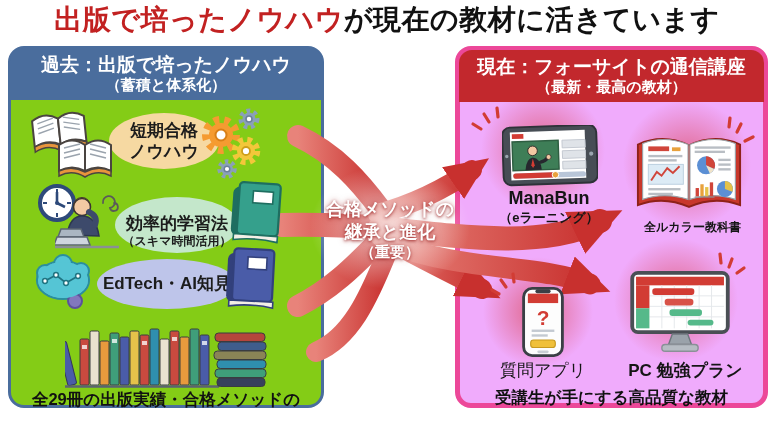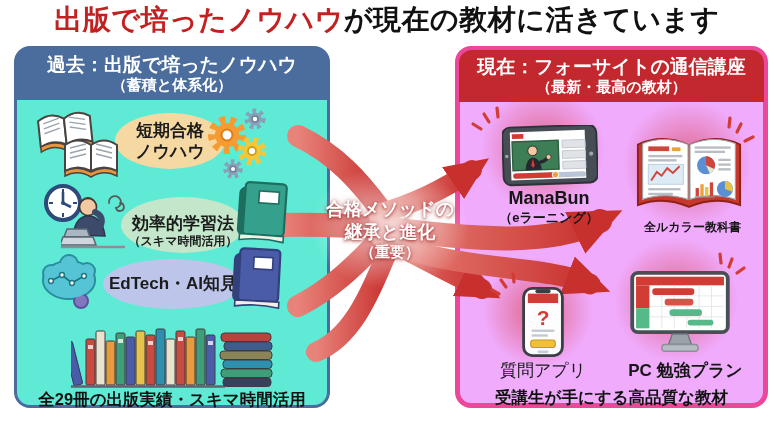--- a/index.html
+++ b/index.html
@@ -8,21 +8,21 @@
   .stage{position:absolute;inset:0;width:690px;height:422px;}
 
   
   .title{position:absolute;top:1px;left:0;width:774px;text-align:center;
          font-size:28px;font-weight:800;letter-spacing:.5px;z-index:5;}
   .title .hl{color:#c22121;}
   .title .rest{color:#111;}
 
   
   .panel{position:absolute;top:46px;height:362px;border-radius:16px;box-sizing:border-box;}
-  .panel-left{left:14px;width:316px;background:#5eead4;border:3px solid #4a6d9d;padding-left:12px;}
+  .panel-left{left:8px;width:316px;background:#84cc16;border:3px solid #4a6d9d;padding-left:12px;}
   .panel-right{left:455px;width:313px;background:#f0abfc;border:5px solid #ec4899;}
   .panel-header{position:absolute;top:-1px;left:-1px;right:-1px;height:52px;
          border-radius:13px 13px 0 0;color:#fff;display:flex;flex-direction:column;
          align-items:center;justify-content:center;line-height:1.15;z-index:3;}
   .panel-left .panel-header{background:#4a6d9d;}
   .panel-right .panel-header{background:#c2282d;}
   .ph1{font-size:19px;font-weight:800;}
   .ph2{font-size:15px;font-weight:700;}
 
   .abs{position:absolute;z-index:3;}
@@ -233,21 +233,21 @@
           <rect x="4" y="4" width="50" height="8.5" rx="3.5" fill="#b5453c"></rect>
           <rect x="7" y="13" width="48" height="8.5" rx="3.5" fill="#3f5d8c"></rect>
           <rect x="3" y="22" width="52" height="8.5" rx="3.5" fill="#8a8456"></rect>
           <rect x="6" y="31" width="49" height="8.5" rx="3.5" fill="#2f8fae"></rect>
           <rect x="4" y="40" width="51" height="8.5" rx="3.5" fill="#3f9e7a"></rect>
           <rect x="6" y="49" width="48" height="8.5" rx="3.5" fill="#37415c"></rect>
         </g>
       </svg>
     </span>
 
-    <div class="caption" style="top:340px">全29冊の出版実績・スキマ時間活用</div>
+    <div class="caption" style="top:340px">全29冊の出版実績・合格メソッドの</div>
   </div>
 
   <div class="panel panel-right">
     <div class="panel-header">
       <div class="ph1">現在：フォーサイトの通信講座</div>
       <div class="ph2">（最新・最高の教材）</div>
     </div>
 
     <span class="abs" style="left:42px;top:74px">
       <svg width="96" height="62" viewBox="0 0 100 64">

